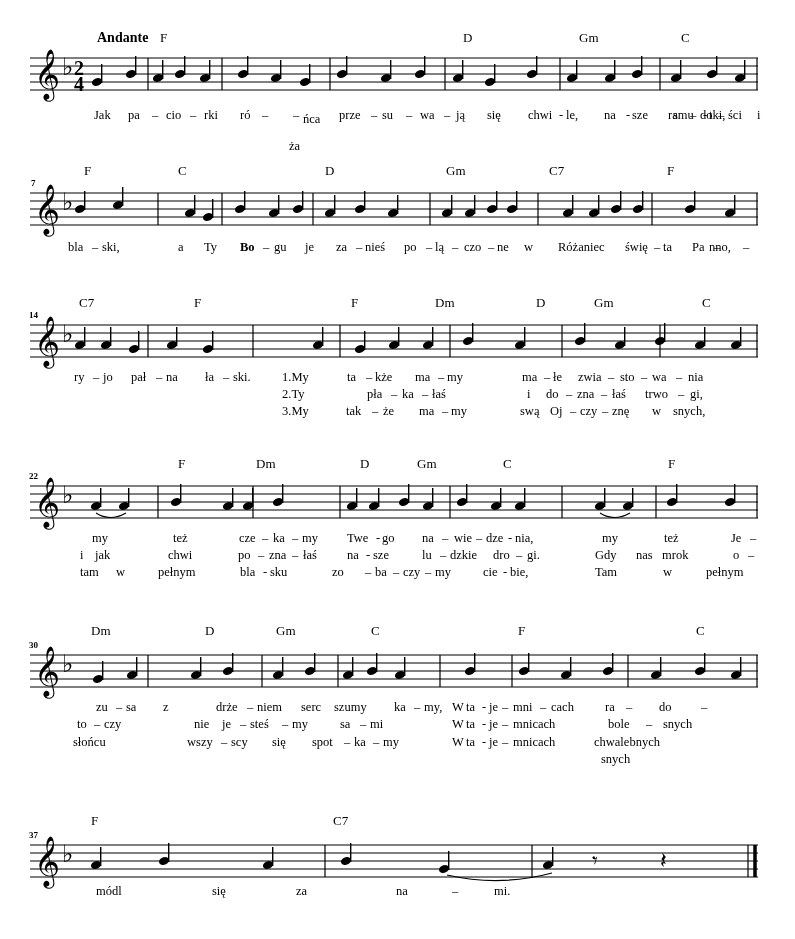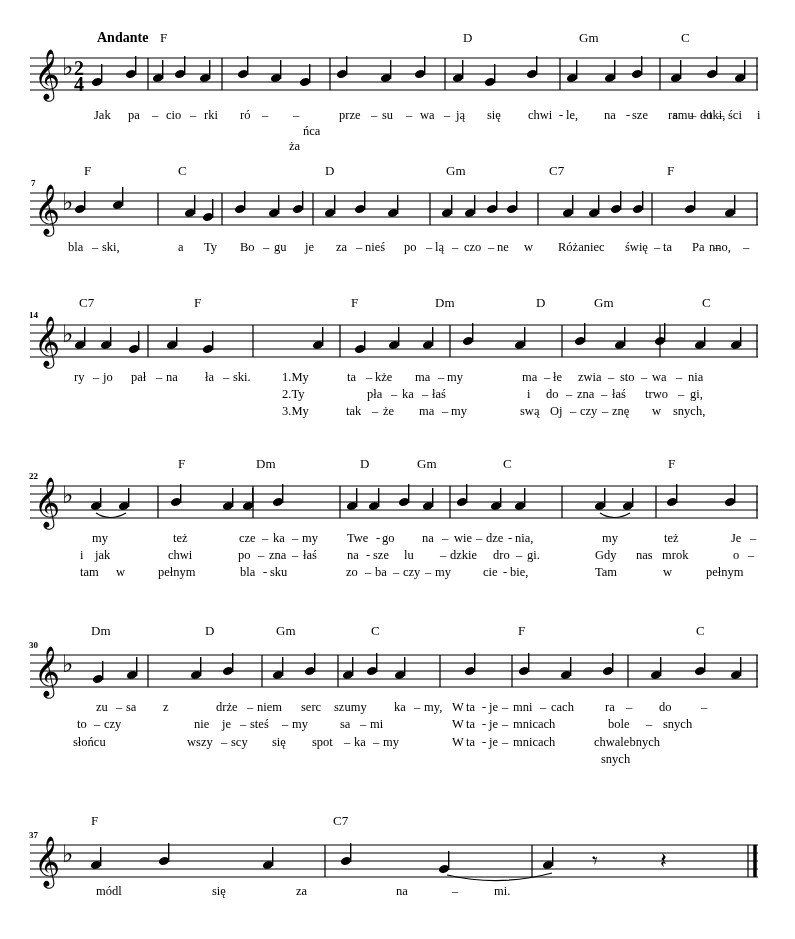--- a/index.html
+++ b/index.html
@@ -132,21 +132,21 @@
     <div class="lyric" style="left:94px; top:108px;">Jak</div>
     <div class="lyric" style="left:128px; top:108px;">pa</div>
     <div class="lyric" style="left:152px; top:108px;">–</div>
     <div class="lyric" style="left:166px; top:108px;">cio</div>
     <div class="lyric" style="left:190px; top:108px;">–</div>
     <div class="lyric" style="left:204px; top:108px;">rki</div>
     <div class="lyric" style="left:240px; top:108px;">ró</div>
     <div class="lyric" style="left:262px; top:108px;">–</div>
     <div class="lyric" style="left:289px; top:108px;margin-top:31px;">ża</div>
     <div class="lyric" style="left:293px; top:108px;">–</div>
-    <div class="lyric" style="left:303px; top:124px;">ńca</div>
+    <div class="lyric" style="left:303px; top:112px;">ńca</div>
     <div class="lyric" style="left:339px; top:108px;">prze</div>
     <div class="lyric" style="left:371px; top:108px;">–</div>
     <div class="lyric" style="left:382px; top:108px;">su</div>
     <div class="lyric" style="left:406px; top:108px;">–</div>
     <div class="lyric" style="left:420px; top:108px;">wa</div>
     <div class="lyric" style="left:444px; top:108px;">–</div>
     <div class="lyric" style="left:456px; top:108px;text-align:center;">ją</div>
     <div class="lyric" style="left:487px; top:108px;">się</div>
     <div class="lyric" style="left:528px; top:108px;">chwi</div>
     <div class="lyric" style="left:559px; top:108px;">-</div>
@@ -237,21 +237,21 @@
         <ellipse cx="730" cy="30" rx="5.2" ry="3.8" transform="rotate(-20 730 30)"></ellipse>
         <rect x="734" y="12" width="1.4" height="19"></rect>
       </g>
     </svg>
 
     <div class="lyric" style="left:68px; top:240px;">bla</div>
     <div class="lyric" style="left:92px; top:240px;">–</div>
     <div class="lyric" style="left:102px; top:240px;">ski,</div>
     <div class="lyric" style="left:178px; top:240px;">a</div>
     <div class="lyric" style="left:204px; top:240px;">Ty</div>
-    <div class="lyric" style="left:240px; top:240px;">Bo</div>
+    <div class="lyric" style="left:240px; top:240px;font-weight:bold;">Bo</div>
     <div class="lyric" style="left:263px; top:240px;">–</div>
     <div class="lyric" style="left:274px; top:240px;">gu</div>
     <div class="lyric" style="left:305px; top:240px;">je</div>
     <div class="lyric" style="left:336px; top:240px;">za</div>
     <div class="lyric" style="left:356px; top:240px;">–</div>
     <div class="lyric" style="left:365px; top:240px;">nieś</div>
     <div class="lyric" style="left:404px; top:240px;">po</div>
     <div class="lyric" style="left:426px; top:240px;">–</div>
     <div class="lyric" style="left:435px; top:240px;">lą</div>
     <div class="lyric" style="left:452px; top:240px;">–</div>
@@ -492,39 +492,39 @@
     <div class="lyric" style="left:95px; top:548px;">jak</div>
     <div class="lyric" style="left:168px; top:548px;">chwi</div>
     <div class="lyric" style="left:238px; top:548px;">po</div>
     <div class="lyric" style="left:258px; top:548px;">–</div>
     <div class="lyric" style="left:269px; top:548px;">zna</div>
     <div class="lyric" style="left:292px; top:548px;">–</div>
     <div class="lyric" style="left:303px; top:548px;">łaś</div>
     <div class="lyric" style="left:347px; top:548px;">na</div>
     <div class="lyric" style="left:366px; top:548px;">-</div>
     <div class="lyric" style="left:373px; top:548px;">sze</div>
-    <div class="lyric" style="left:404px; top:548px;">lu</div>
+    <div class="lyric" style="left:422px; top:548px;">lu</div>
     <div class="lyric" style="left:440px; top:548px;">–</div>
     <div class="lyric" style="left:450px; top:548px;">dzkie</div>
     <div class="lyric" style="left:493px; top:548px;">dro</div>
     <div class="lyric" style="left:516px; top:548px;">–</div>
     <div class="lyric" style="left:527px; top:548px;">gi.</div>
     <div class="lyric" style="left:595px; top:548px;">Gdy</div>
     <div class="lyric" style="left:636px; top:548px;">nas</div>
     <div class="lyric" style="left:662px; top:548px;">mrok</div>
     <div class="lyric" style="left:733px; top:548px;">o</div>
     <div class="lyric" style="left:748px; top:548px;">–</div>
 
     <div class="lyric" style="left:80px; top:565px;">tam</div>
     <div class="lyric" style="left:116px; top:565px;">w</div>
     <div class="lyric" style="left:158px; top:565px;">pełnym</div>
     <div class="lyric" style="left:240px; top:565px;">bla</div>
     <div class="lyric" style="left:263px; top:565px;">-</div>
     <div class="lyric" style="left:270px; top:565px;">sku</div>
-    <div class="lyric" style="left:346px; top:565px;">zo</div>
+    <div class="lyric" style="left:332px; top:565px;">zo</div>
     <div class="lyric" style="left:365px; top:565px;">–</div>
     <div class="lyric" style="left:375px; top:565px;">ba</div>
     <div class="lyric" style="left:393px; top:565px;">–</div>
     <div class="lyric" style="left:403px; top:565px;">czy</div>
     <div class="lyric" style="left:425px; top:565px;">–</div>
     <div class="lyric" style="left:435px; top:565px;">my</div>
     <div class="lyric" style="left:483px; top:565px;">cie</div>
     <div class="lyric" style="left:503px; top:565px;">-</div>
     <div class="lyric" style="left:510px; top:565px;">bie,</div>
     <div class="lyric" style="left:595px; top:565px;">Tam</div>

